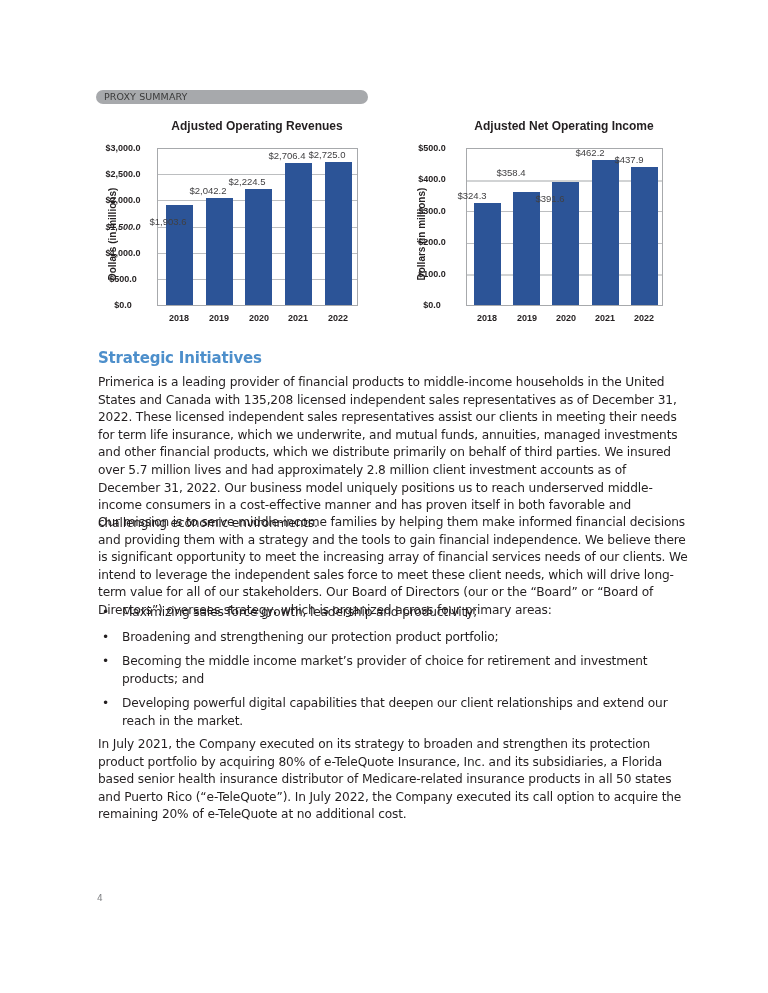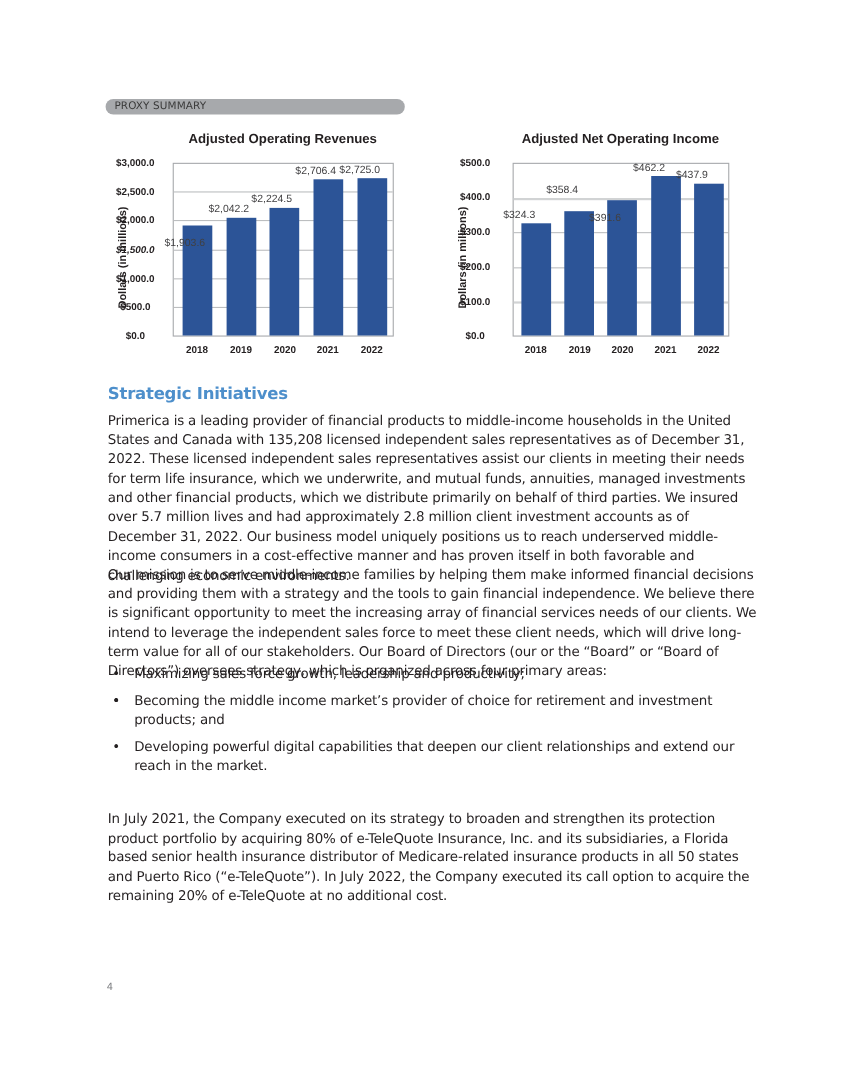--- a/index.html
+++ b/index.html
@@ -100,19 +100,19 @@
   <div class="xtick" style="left:546px;top:313px;">2020</div>
   <div class="xtick" style="left:585px;top:313px;">2021</div>
   <div class="xtick" style="left:624px;top:313px;">2022</div>
 </div>
 
 <div class="heading">Strategic Initiatives</div>
 <div class="para" style="top:374px;">Primerica is a leading provider of financial products to middle-income households in the United States and Canada with 135,208 licensed independent sales representatives as of December 31, 2022. These licensed independent sales representatives assist our clients in meeting their needs for term life insurance, which we underwrite, and mutual funds, annuities, managed investments and other financial products, which we distribute primarily on behalf of third parties. We insured over 5.7 million lives and had approximately 2.8 million client investment accounts as of December 31, 2022. Our business model uniquely positions us to reach underserved middle-income consumers in a cost-effective manner and has proven itself in both favorable and challenging economic environments.</div>
 <div class="para" style="top:514px;">Our mission is to serve middle-income families by helping them make informed financial decisions and providing them with a strategy and the tools to gain financial independence. We believe there is significant opportunity to meet the increasing array of financial services needs of our clients. We intend to leverage the independent sales force to meet these client needs, which will drive long-term value for all of our stakeholders. Our Board of Directors (our or the “Board” or “Board of Directors”) oversees strategy, which is organized across four primary areas:</div>
 <ul class="bullets">
   <li><span class="dot">•</span><span>Maximizing sales force growth, leadership and productivity;</span></li>
-  <li><span class="dot">•</span></li>
+  <li><span class="dot">•</span><span>Broadening and strengthening our protection product portfolio;</span></li>
   <li><span class="dot">•</span><span>Becoming the middle income market’s provider of choice for retirement and investment products; and</span></li>
   <li><span class="dot">•</span><span>Developing powerful digital capabilities that deepen our client relationships and extend our reach in the market.</span></li>
 </ul>
 <div class="para" style="top:736px;">In July 2021, the Company executed on its strategy to broaden and strengthen its protection product portfolio by acquiring 80% of e-TeleQuote Insurance, Inc. and its subsidiaries, a Florida based senior health insurance distributor of Medicare-related insurance products in all 50 states and Puerto Rico (“e-TeleQuote”). In July 2022, the Company executed its call option to acquire the remaining 20% of e-TeleQuote at no additional cost.</div>
 
 <div class="page-num">4</div>
 
 </body></html>

